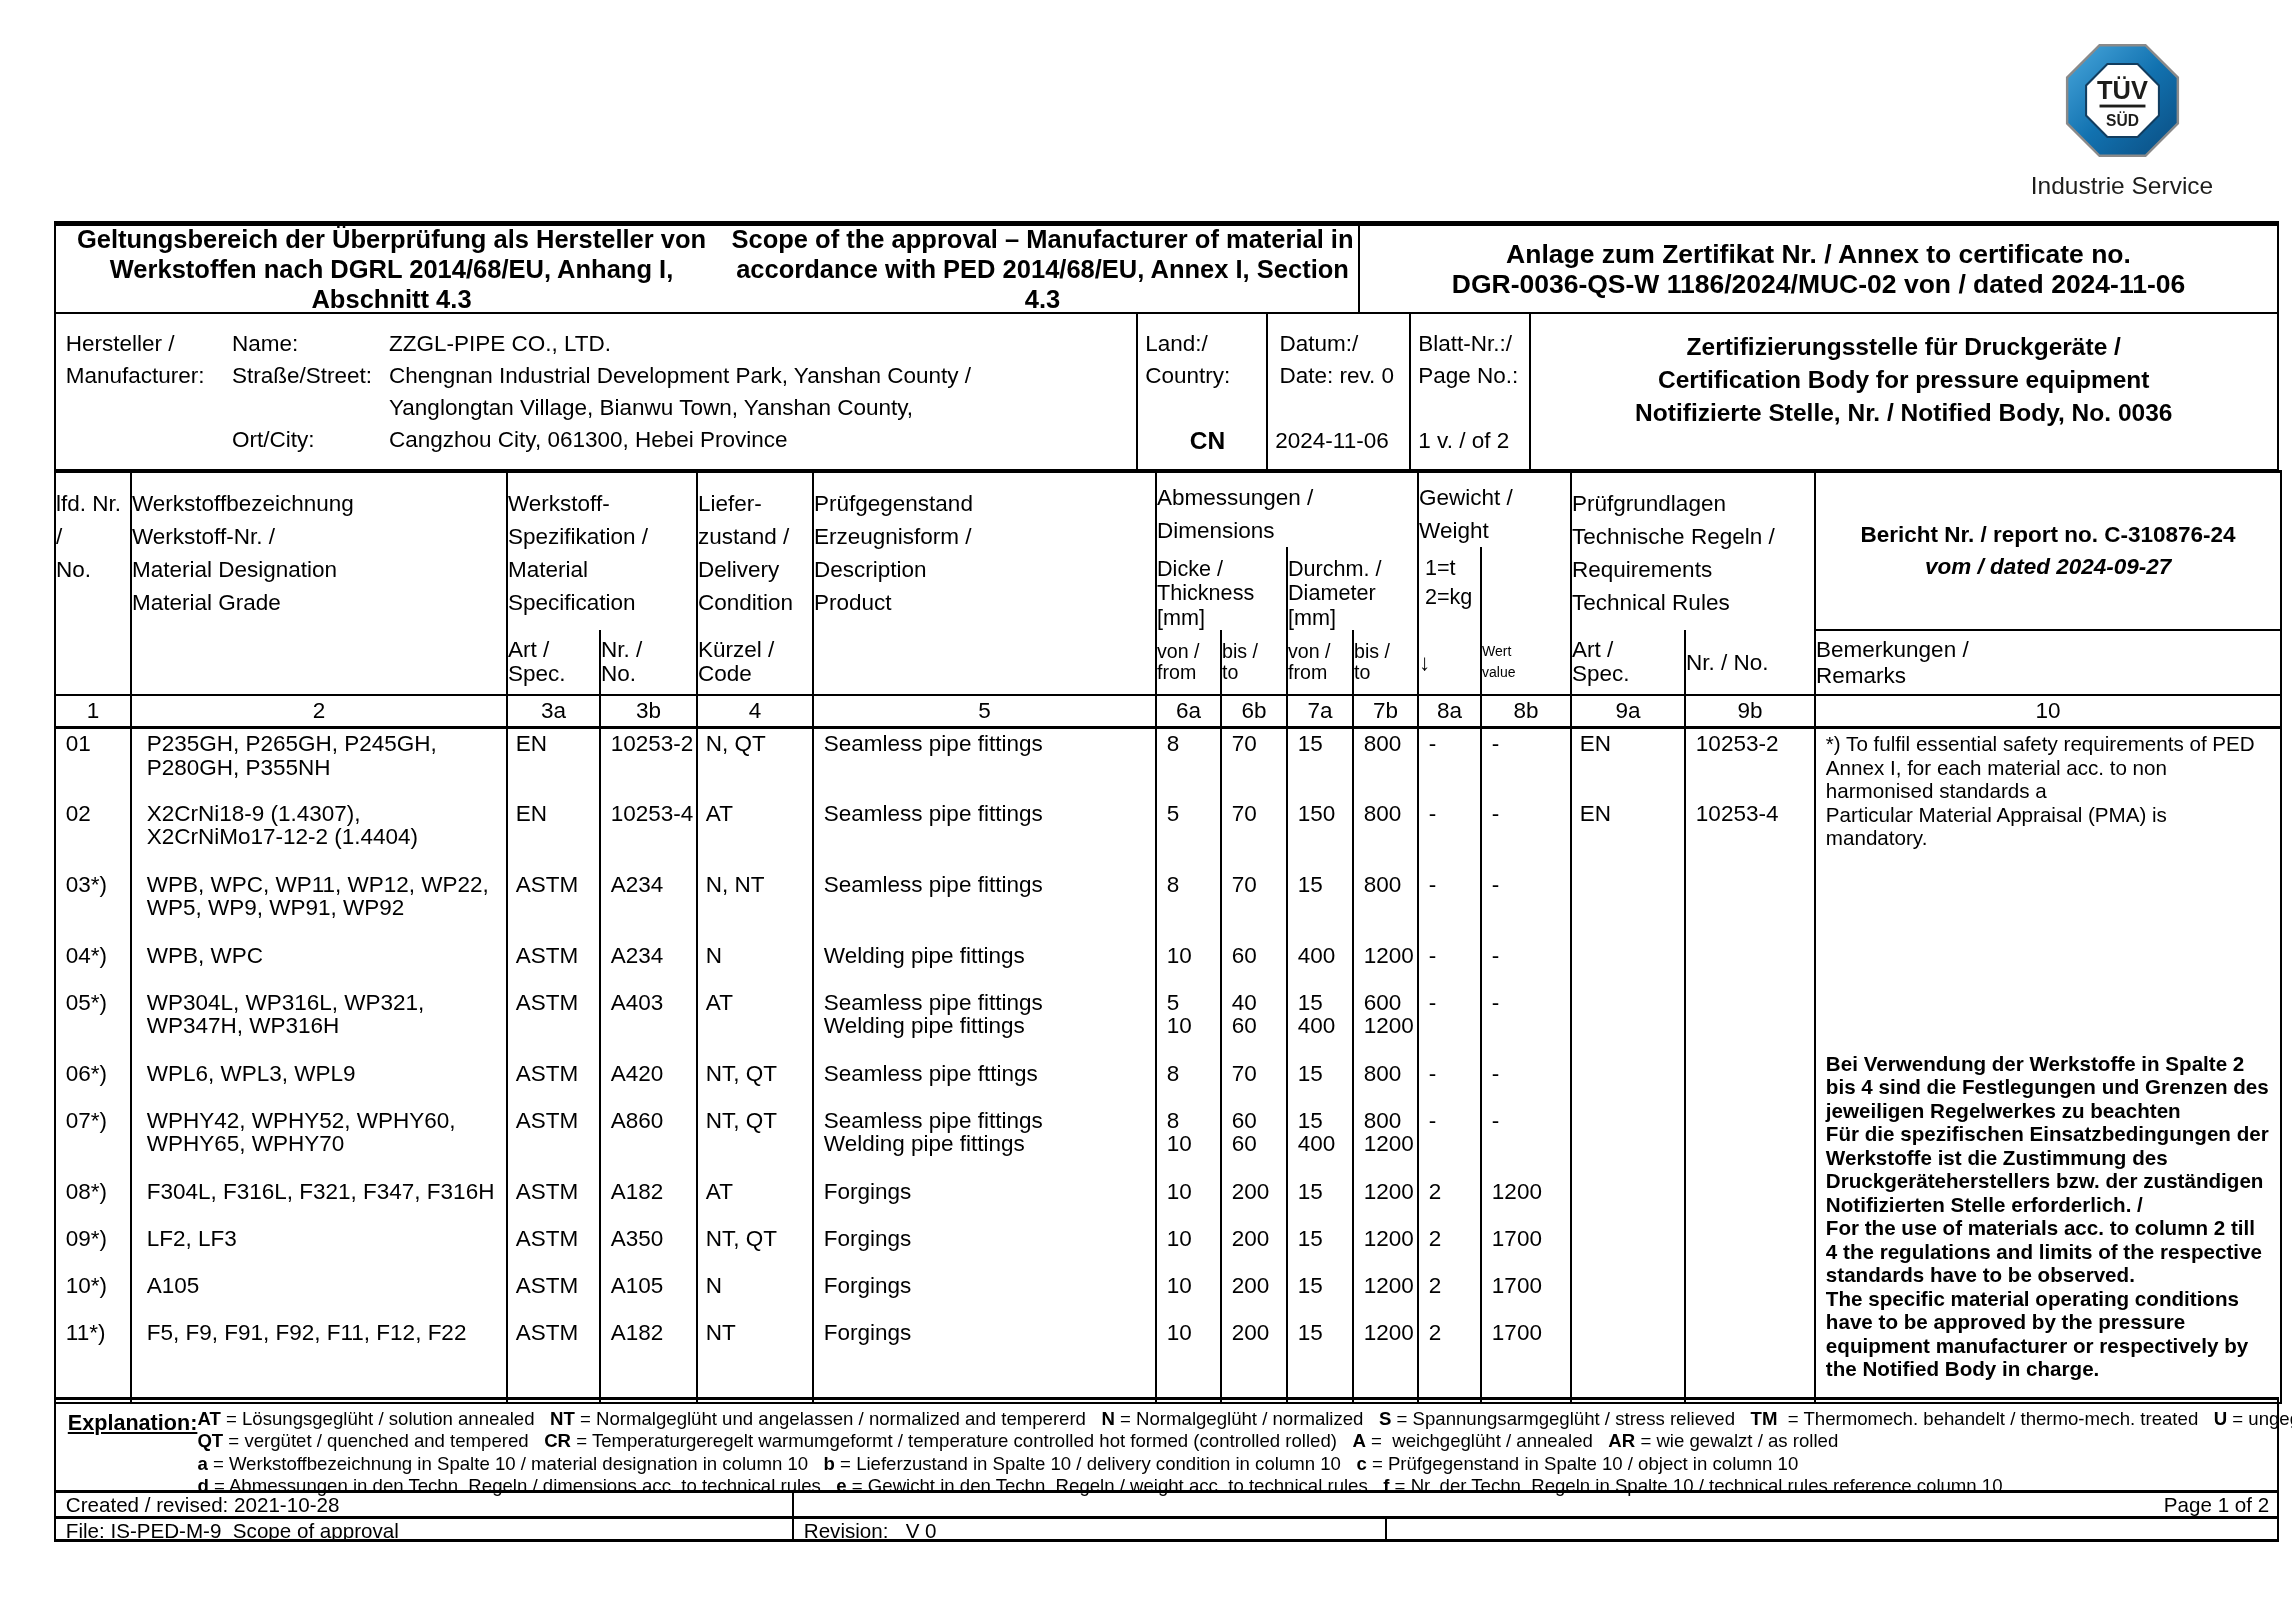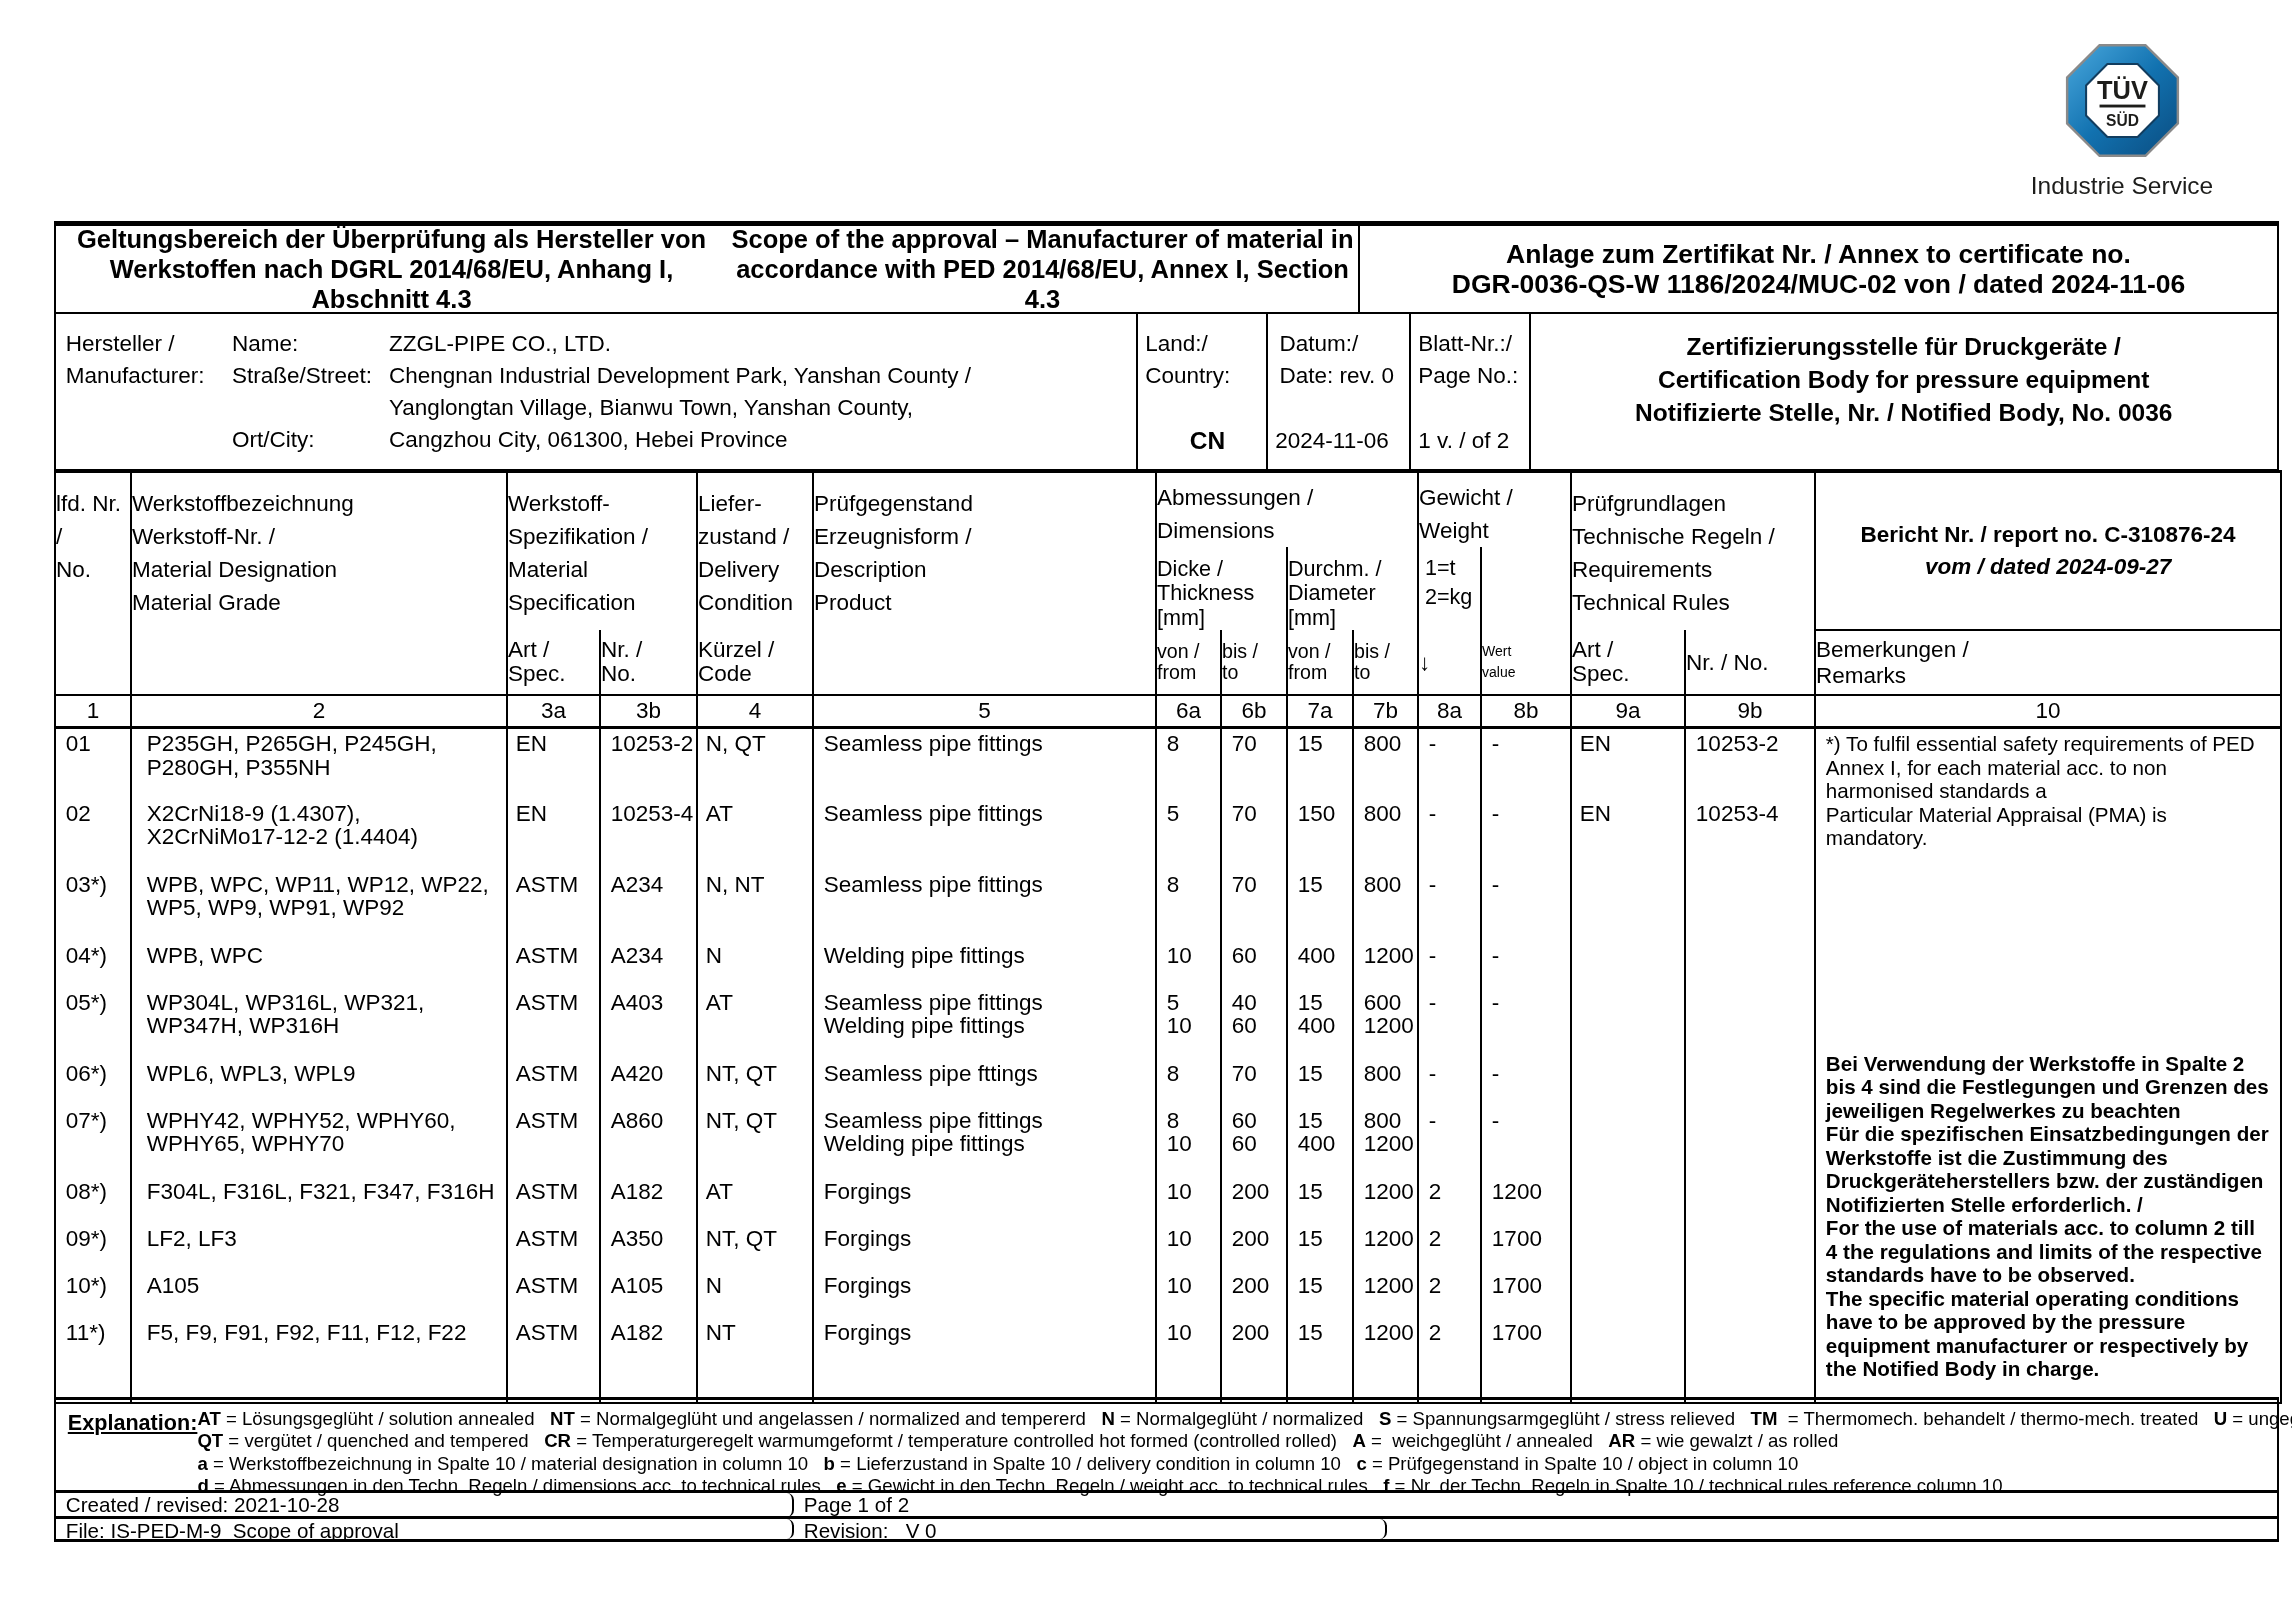--- a/index.html
+++ b/index.html
@@ -64,23 +64,23 @@
           border-top:3.9px solid #000; border-bottom:none; display:flex; }
   .expl-label { width:250px; padding:9.8px 0 0 11.8px; font-weight:bold; font-size:21.6px; text-decoration:underline; }
   .expl-lines { flex:1; padding-top:7.8px; font-size:18.6px; line-height:22.5px; }
   .expl-lines div { white-space:pre; overflow:hidden; }
 
   
   .frow { position:absolute; left:54px; width:2225px; height:26.5px; display:flex; border:2px solid #000;
           border-top:3.9px solid #000; border-bottom:none; font-size:20.6px; }
   .frow.f1 { top:1490px; }
   .frow.f2 { top:1516px; height:25.5px; border-bottom:3.9px solid #000; }
-  .fcell { line-height:20.6px; padding:2px 7.8px 0 9.8px; white-space:pre; overflow:hidden;border-radius:7px; }
+  .fcell { line-height:20.6px; padding:2px 7.8px 0 9.8px; white-space:pre; overflow:hidden; }
   .fdiv { border-right:2px solid #000; }
-  .f1 .fc1 { width:738px; } .f1 .fc2 { width:800px; } .f1 .fc3 { flex:1; }
+  .f1 .fc1 { width:738px; } .f1 .fc2 { width:800px; } .f1 .fc3 { flex:1; text-align:right; }
   .f2 .fc1 { width:738px; } .f2 .fc2 { width:593px; } .f2 .fc3 { flex:1;margin-top:29px; }
 </style>
 </head>
 <body>
 
 <div class="sheet">
 
   <div class="logo-wrap">
     <svg width="123" height="123" viewBox="0 0 150 150">
       <defs>

